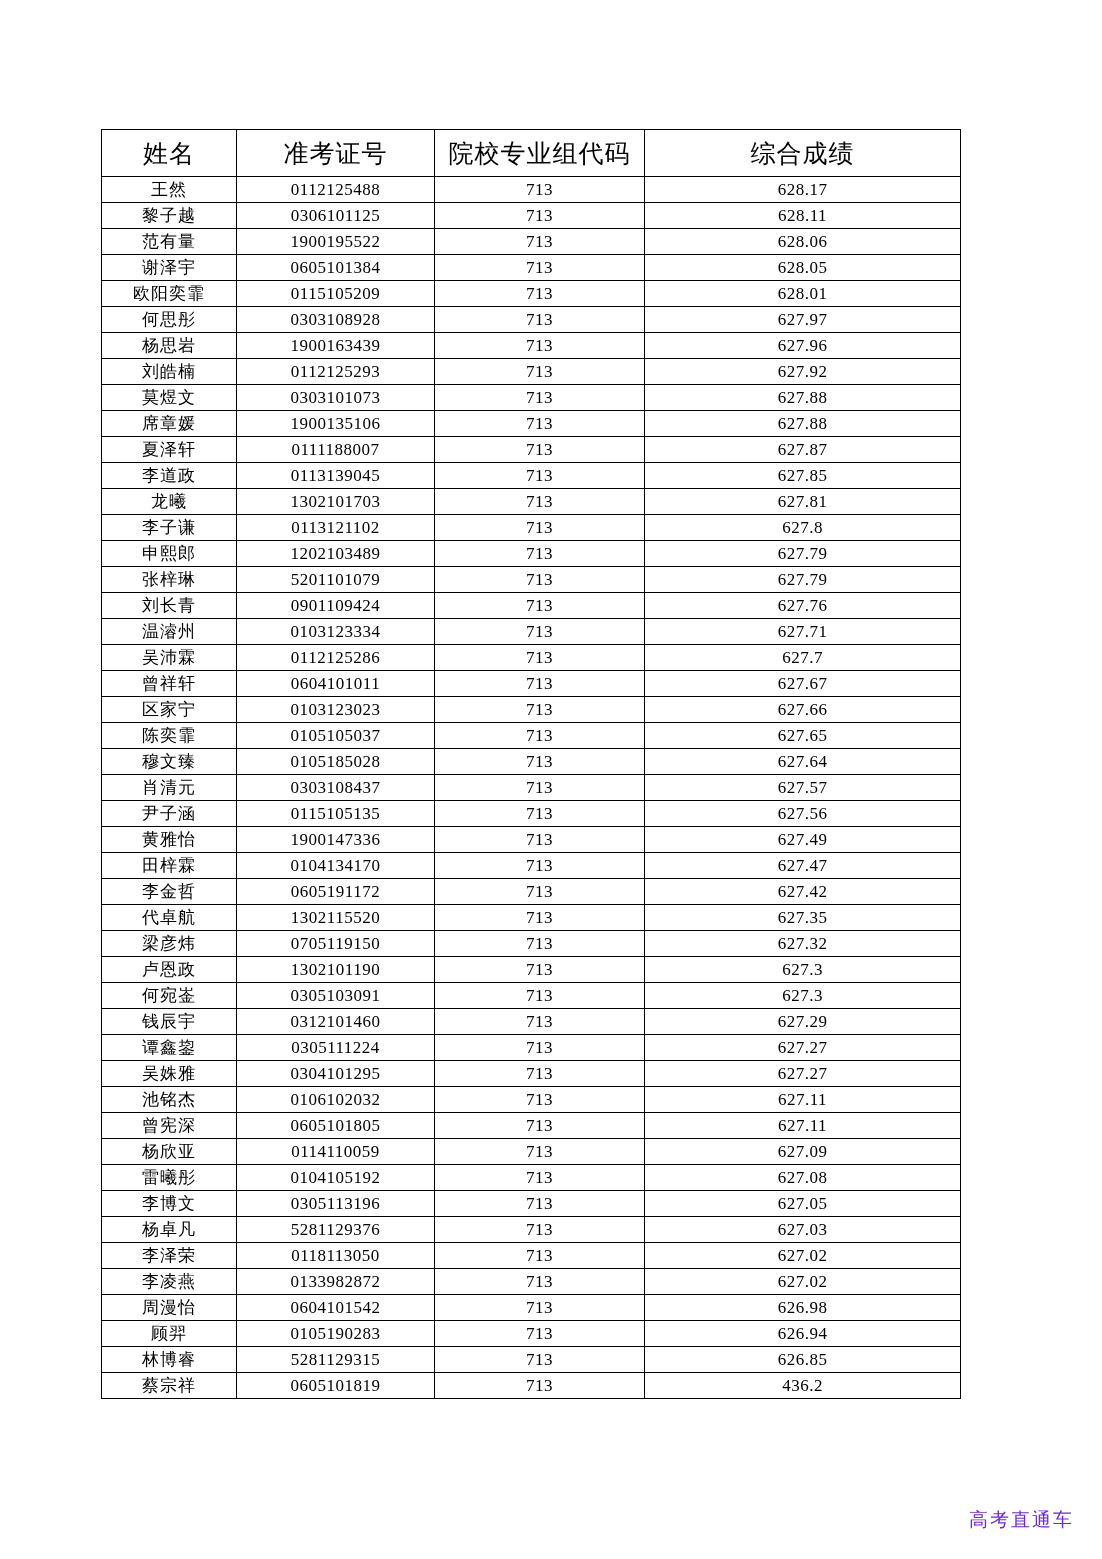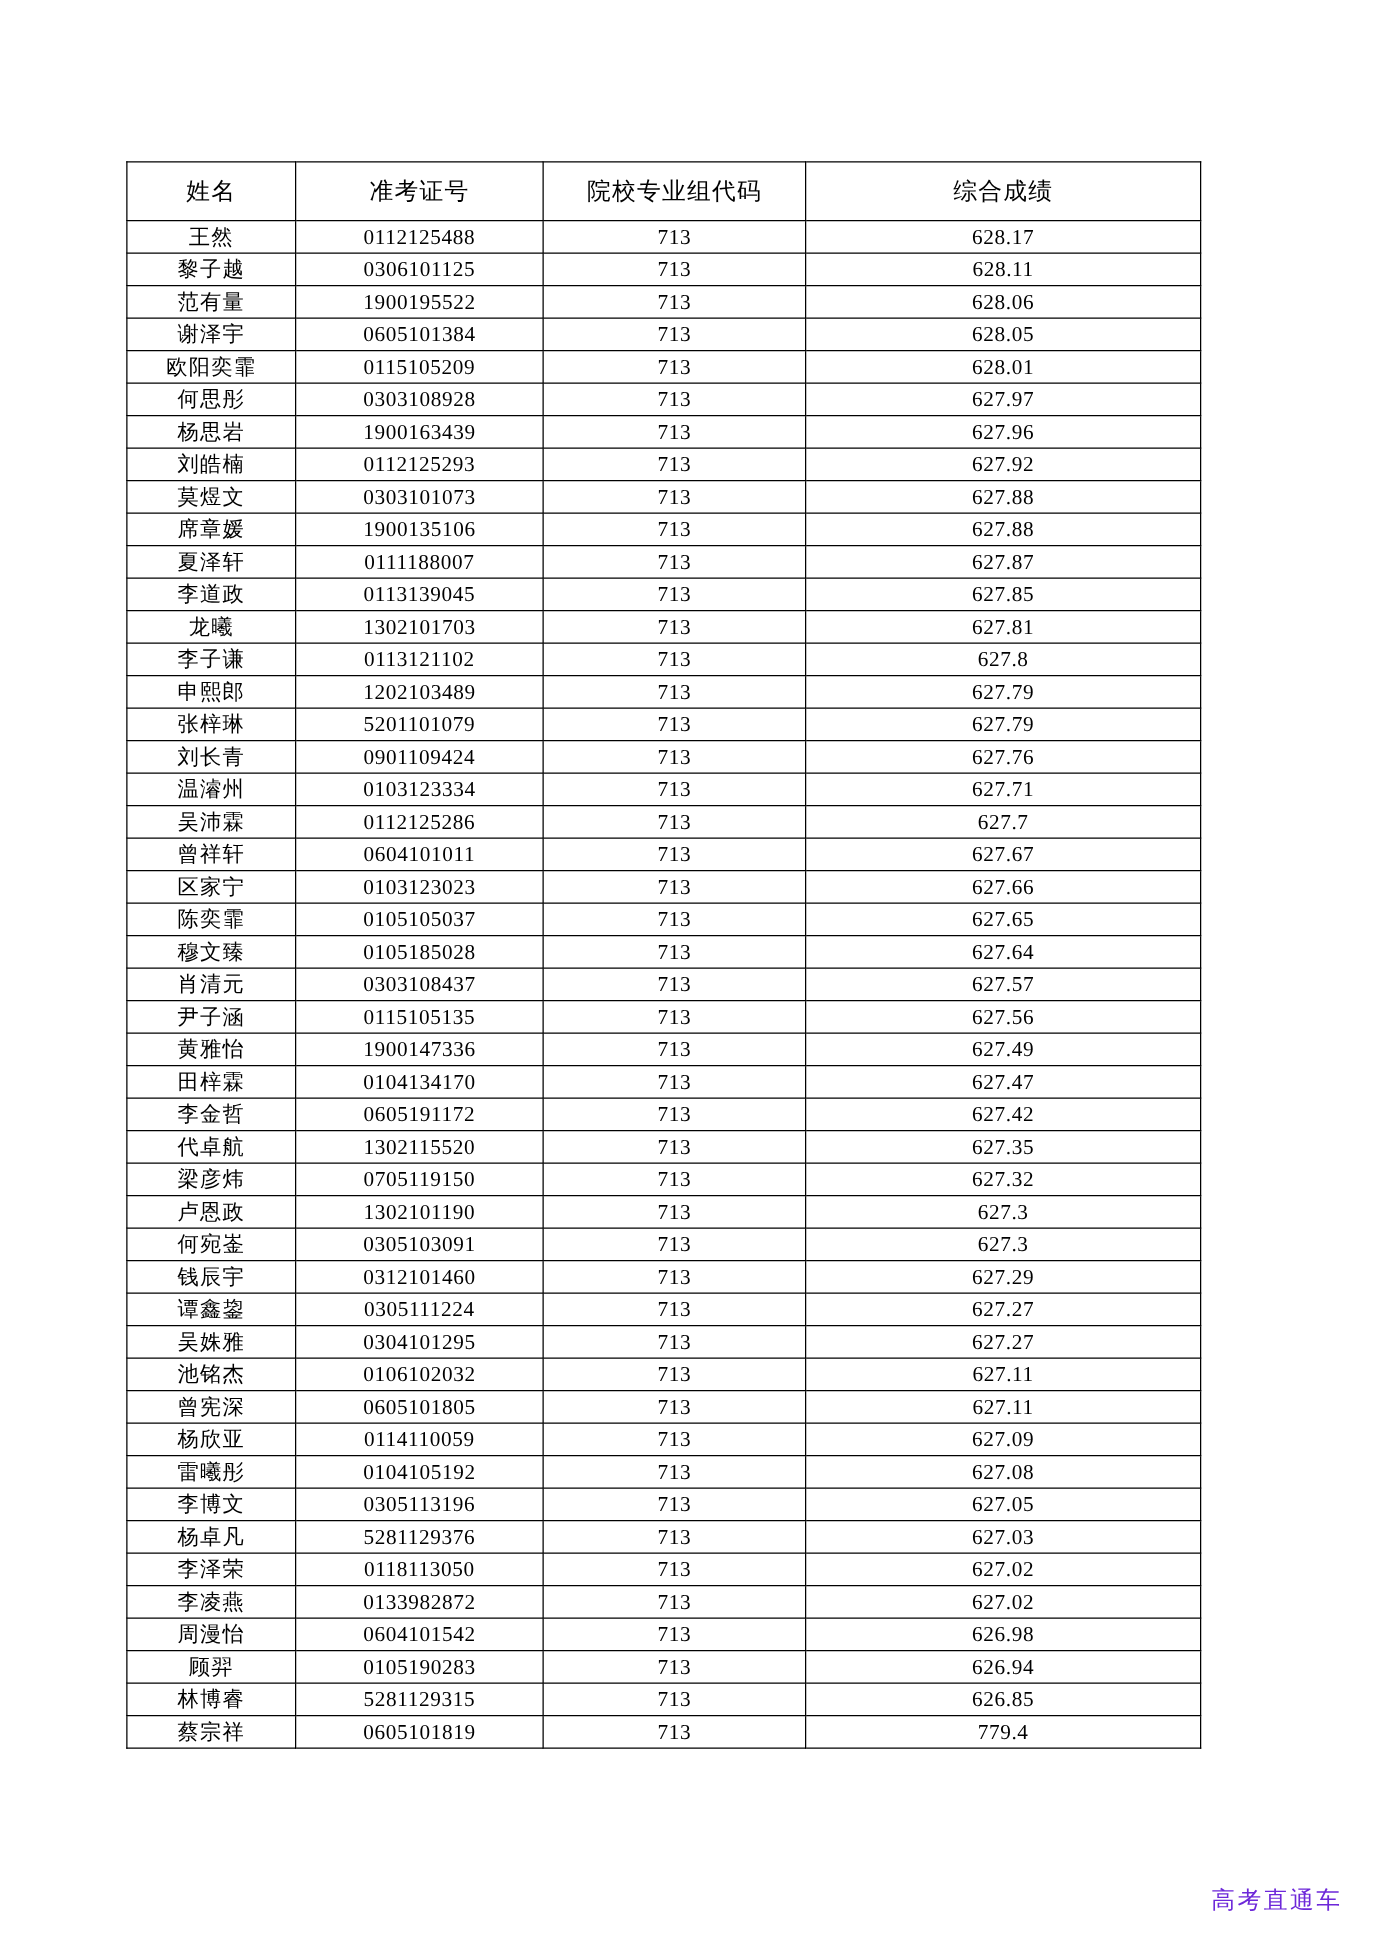--- a/index.html
+++ b/index.html
@@ -44,21 +44,21 @@
     text-align: center;
     vertical-align: middle;
     color: #000000;
     padding: 0;
     white-space: nowrap;
     overflow: hidden;
   }
 
   #score-table thead th {
     height: 46px;
-    font-size: 19px;
+    font-size: 25px;
     font-weight: normal;
     letter-spacing: 1px;
     text-align: center;
   }
 
   #score-table tbody td {
     height: 25px;
     line-height: 25px;
     font-size: 17px;
   }
@@ -378,20 +378,20 @@
         <tr>
           <td class="cell-name">林博睿</td>
           <td class="cell-admit">5281129315</td>
           <td class="cell-code">713</td>
           <td class="cell-score">626.85</td>
         </tr>
         <tr>
           <td class="cell-name">蔡宗祥</td>
           <td class="cell-admit">0605101819</td>
           <td class="cell-code">713</td>
-          <td class="cell-score">779.4</td>
+          <td class="cell-score">436.2</td>
         </tr>
       </tbody>
   </table>
 
   <div id="watermark">高考直通车</div>
 
 </div>
 
 </body></html>

